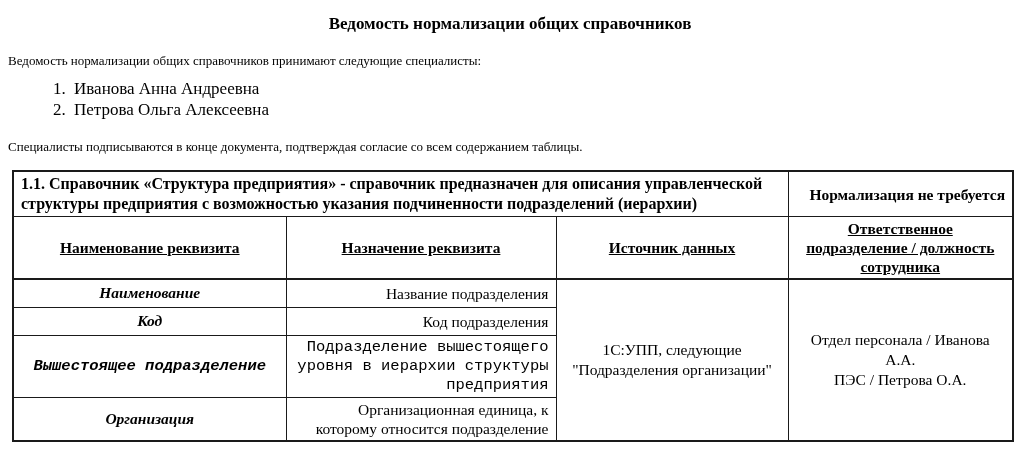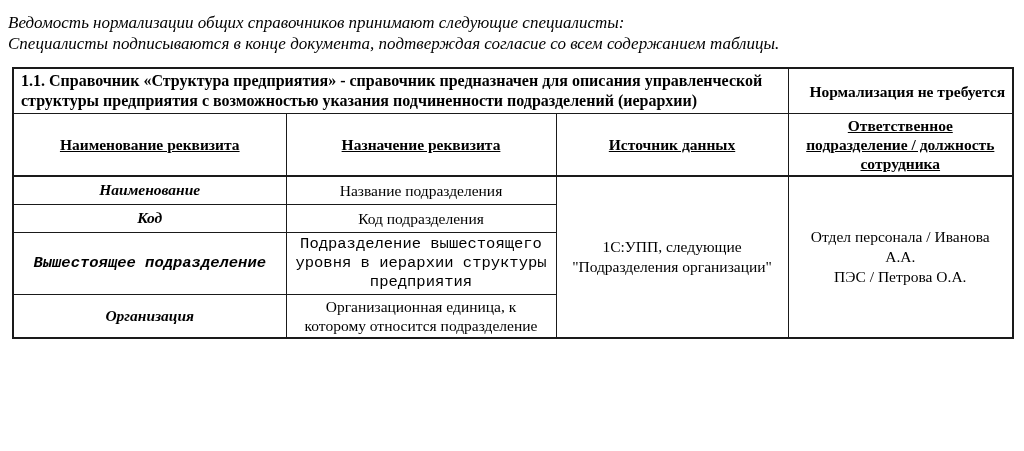--- a/index.html
+++ b/index.html
@@ -21,24 +21,23 @@
   .page { padding: 12px 12px 0 8px; }
 
   .doc-title {
     text-align: center;
     font-weight: bold;
     font-size: 17px;
     line-height: 20px;
     margin: 2px 0 0 0;
   }
   .para {
-    font-size: 17px;
+    font-size: 13px;
     line-height: 21px;
-    margin: 0 0 0 0;
-    font-style: italic;
+    margin: 16px 0 0 0;
   }
   ol.specialists {
     margin: 7px 0 0 0;
     padding-left: 62px;
     font-size: 17px;
     line-height: 21px;
   }
   ol.specialists li { padding-left: 4px; }
 
   .squiggle {
@@ -84,31 +83,36 @@
   .cell-status {
     font-weight: bold;
     text-align: right;
     line-height: 19px;
   }
   .cell-attr {
     font-weight: bold;
     font-style: italic;
     text-align: center;
   }
-  .cell-purpose { text-align: center; line-height: 19px; }
+  .cell-purpose { text-align: right; line-height: 19px; }
   .cell-center  { text-align: center; line-height: 20px; }
 </style>
 </head>
 <body>
 
 <div class="page">
 
+  <div class="doc-title">Ведомость нормализации общих справочников</div>
 
   <p class="para">Ведомость нормализации общих справочников принимают следующие специалисты:</p>
 
+  <ol class="specialists">
+    <li>Иванова Анна Андреевна</li>
+    <li>Петрова Ольга Алексеевна</li>
+  </ol>
 
   <p class="para">Специалисты подписываются в конце документа, подтверждая согласие со всем содержанием таблицы.</p>
 
 
   <table class="norm-table">
     <colgroup>
       <col class="col-name">
         <col class="col-purp">
         <col class="col-source">
         <col class="col-resp">

